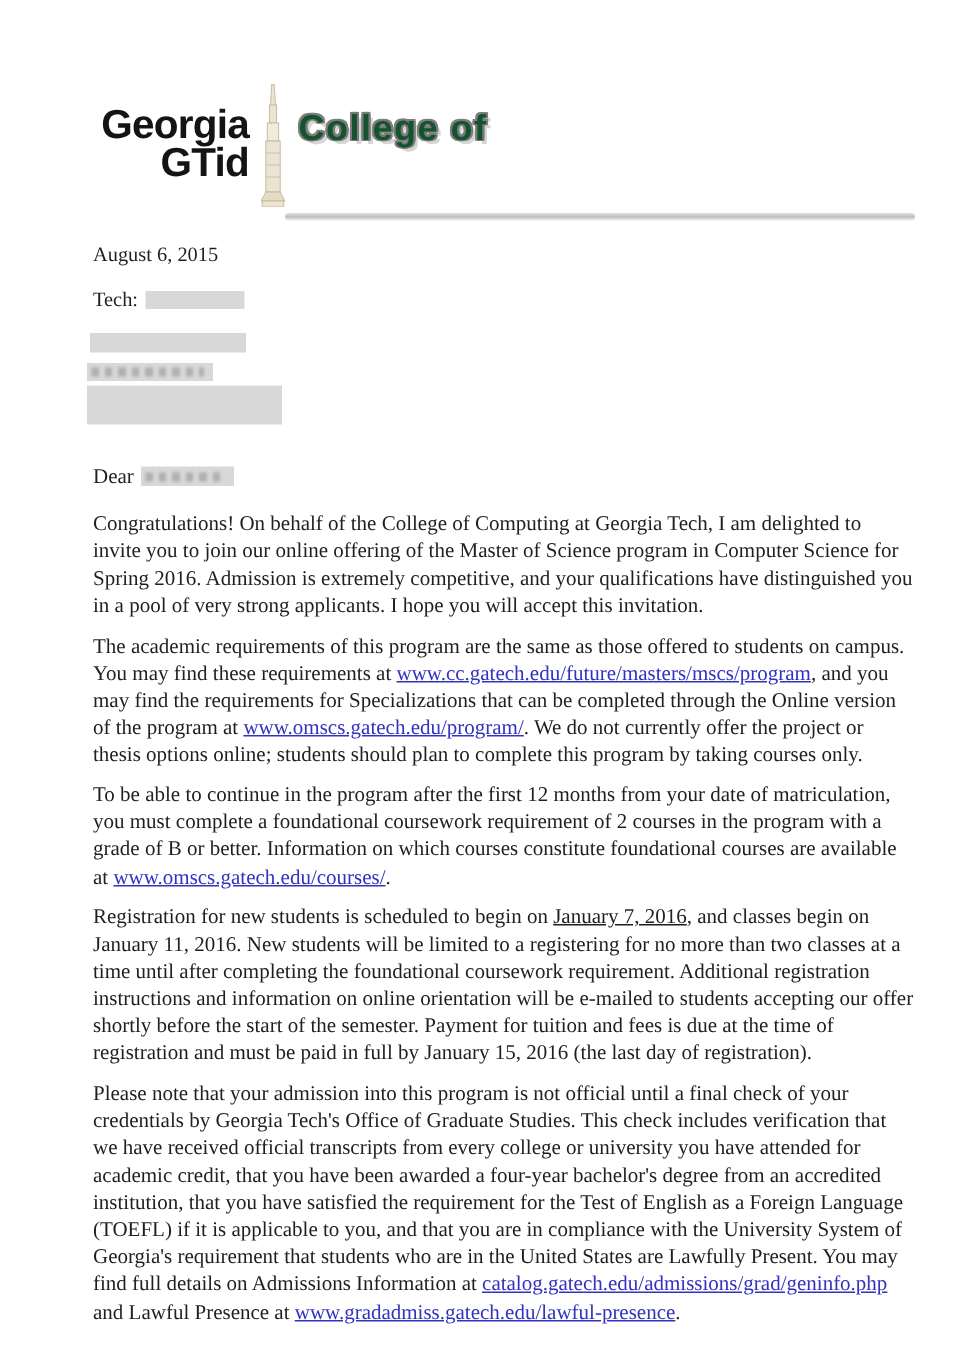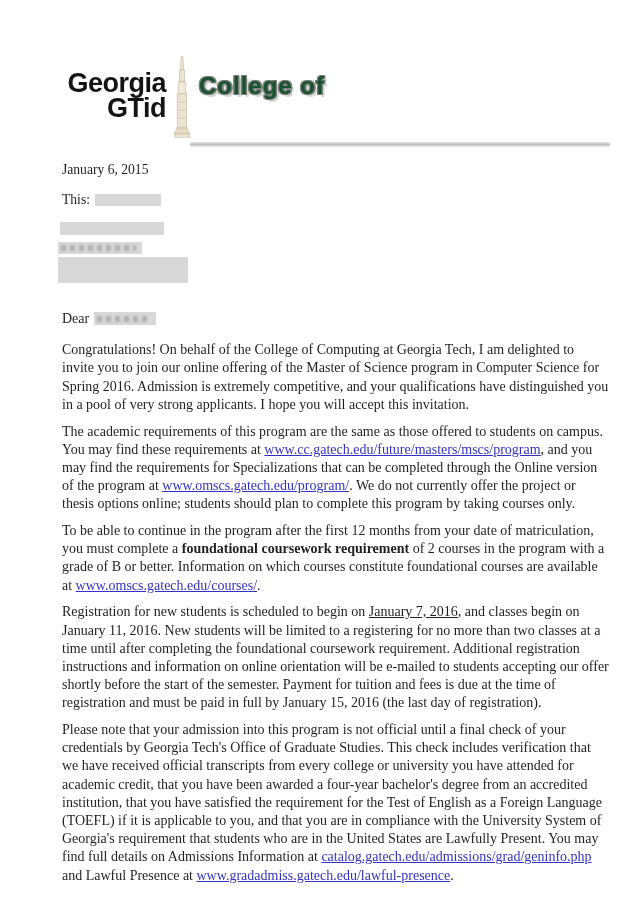--- a/index.html
+++ b/index.html
@@ -63,21 +63,21 @@
   
   .body{
     position:absolute;left:62px;top:292px;width:547px;
     font-size:14px;line-height:18.2px;color:var(--body-text);
     text-align:left;
   }
   .salutation{margin:0 0 13px 0;}
   .inline-redact{display:inline-block;width:62px;height:13px;margin-left:5px;vertical-align:-2px;}
   #paragraphs p{margin:0 0 8.5px 0;}
   .seg-link{color:var(--link);text-decoration:underline;cursor:pointer;}
-  .seg-bold{font-weight:bold;text-align:center;}
+  .seg-bold{font-weight:normal;text-align:center;}
   .seg-underline{text-decoration:underline;}
 </style>
 </head>
 <body>
 
 <div class="page">
 
   <div class="logo">
     <div class="wordmark">
       <div>Georgia</div>
@@ -94,24 +94,24 @@
       <polygon points="7.2,72 16.8,72 20,78 4,78" fill="#e6dcc6" stroke="#c3b69a" stroke-width="0.6"></polygon>
       <rect x="4.8" y="78" width="14.4" height="4" fill="#ece4d2" stroke="#c3b69a" stroke-width="0.6"></rect>
     </svg>
     <div class="college">
       <div>College of</div>
     </div>
   </div>
 
   <div class="rule"></div>
 
-  <div class="date">January 6, 2015</div>
+  <div class="date">August 6, 2015</div>
 
   <div class="gtid">
-    <span>This:</span><span class="redact gtid-redact"></span>
+    <span>Tech:</span><span class="redact gtid-redact"></span>
   </div>
 
   <div class="redact name-redact"></div>
   <div class="redact street-redact smudged abs-smudge"></div>
   <div class="redact city-redact"></div>
 
   <div class="body">
     <p class="salutation">
       <span>Dear</span><span class="redact inline-redact smudged"></span>
     </p>

